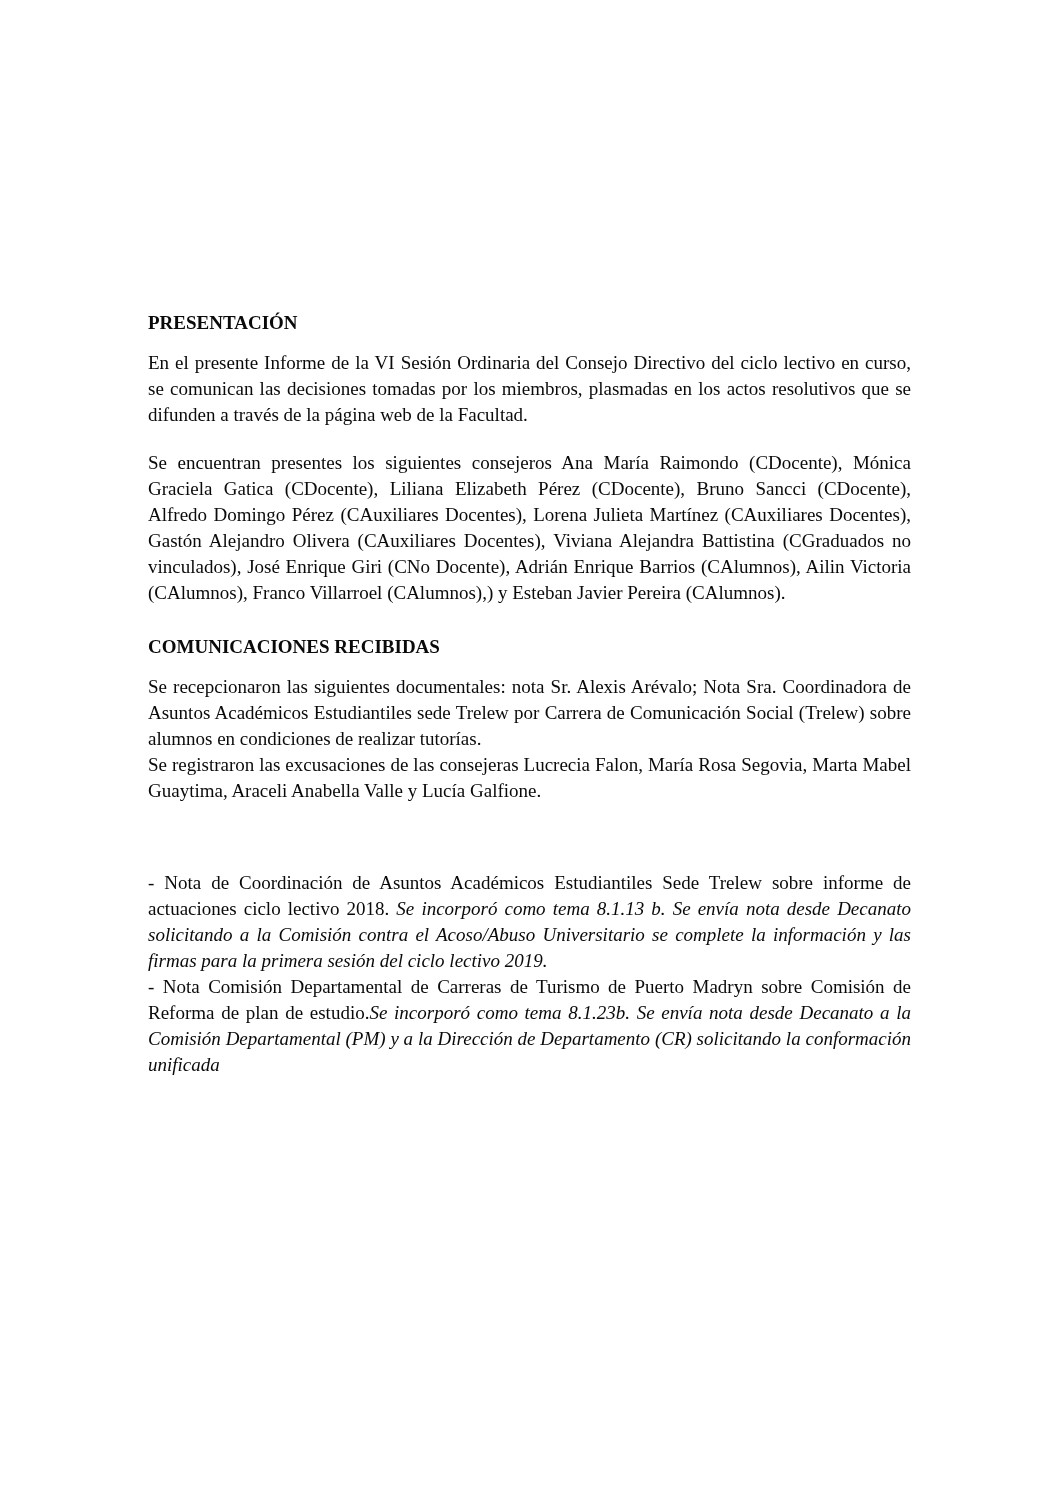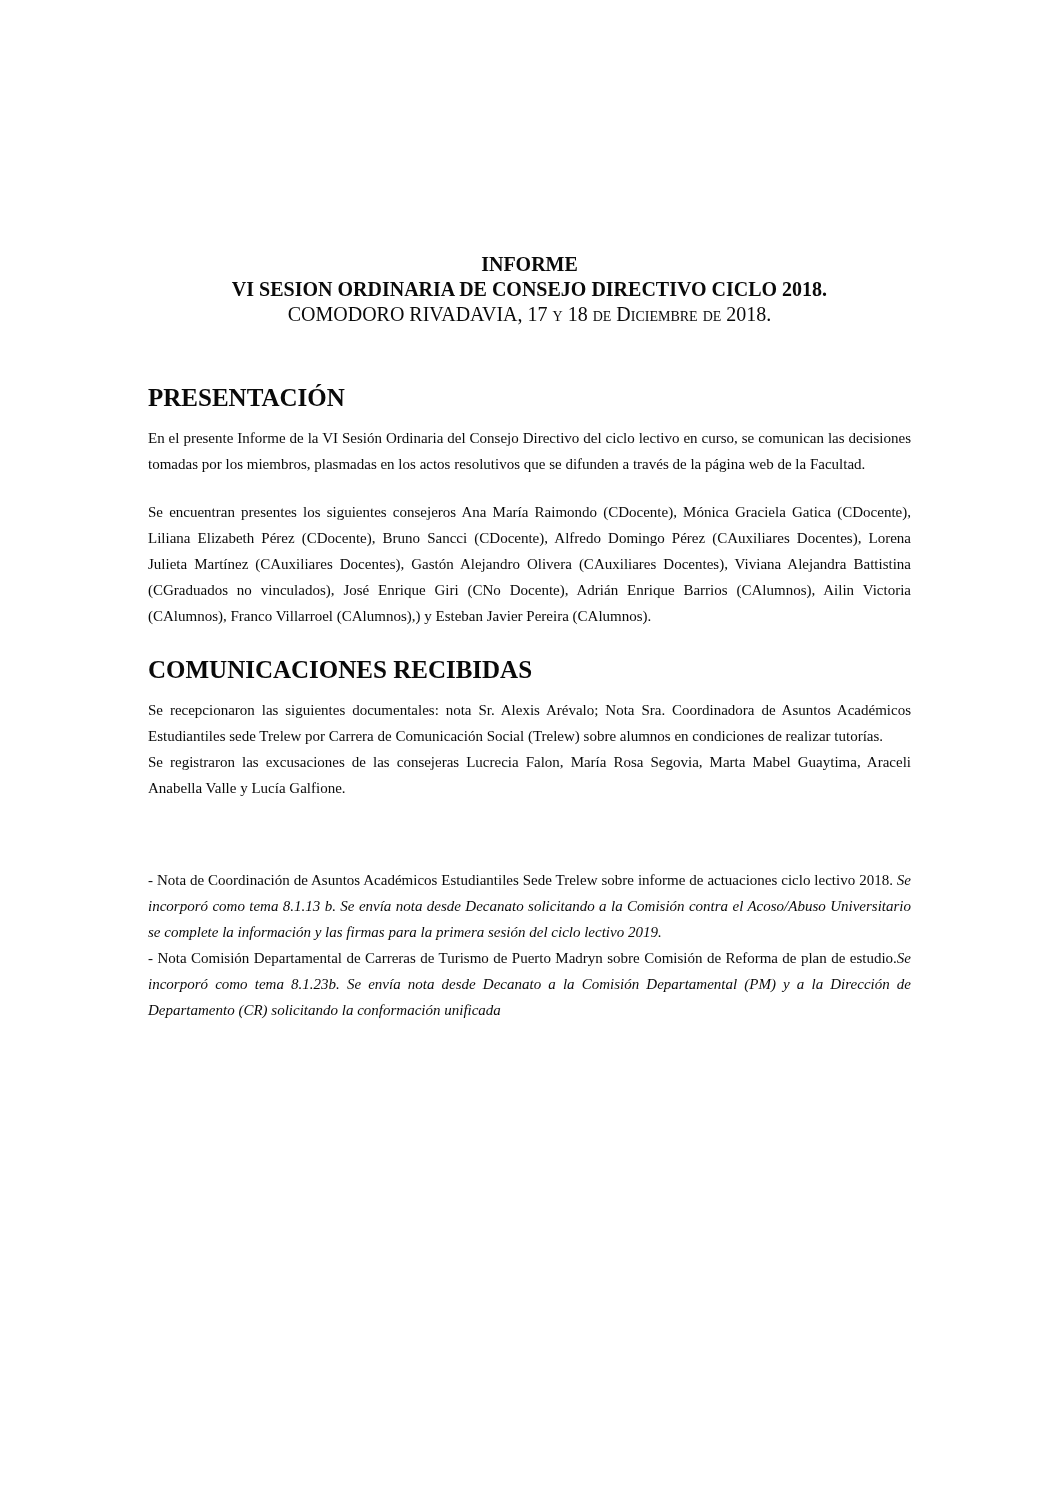--- a/index.html
+++ b/index.html
@@ -28,53 +28,48 @@
     font-size: 20px;
     line-height: 25px;
   }
   .title-bold {
     font-weight: bold;
   }
   .title-caps {
     font-variant: small-caps;
   }
   .section-heading {
-    font-size: 25px;
+    font-size: 19px;
     line-height: 26px;
     font-weight: bold;
     text-align: left;
     margin: 0 0 14px 0;
   }
   .gap-title-to-first {
     height: 58px;
   }
   .para {
-    font-size: 15px;
+    font-size: 19px;
     line-height: 26px;
     text-align: justify;
     margin: 0;
   }
   .spacer-22 { height: 22px; }
   .spacer-28 { height: 28px; }
   .spacer-32 { height: 32px; }
   .spacer-34 { height: 34px; }
   .italic {
     font-style: italic;
   }
 </style>
 </head>
 <body>
 
 <div class="page">
 
-  <div class="title-block">
-    <div class="title-line title-bold">INFORME</div>
-    <div class="title-line title-bold">VI SESION ORDINARIA DE CONSEJO DIRECTIVO CICLO 2018.</div>
-    <div class="title-line title-caps">COMODORO RIVADAVIA, 17 y 18 de Diciembre de 2018.</div>
-  </div>
 
   <div class="gap-title-to-first"></div>
 
   <h2 class="section-heading">PRESENTACIÓN</h2>
 
   <p class="para">En el presente Informe de la VI Sesión Ordinaria del Consejo Directivo del ciclo lectivo en curso, se comunican las decisiones tomadas por los miembros, plasmadas en los actos resolutivos que se difunden a través de la página web de la Facultad.</p>
 
   <div class="spacer-22"></div>
 
   <p class="para">Se encuentran presentes los siguientes consejeros Ana María Raimondo (CDocente), Mónica Graciela Gatica (CDocente), Liliana Elizabeth Pérez (CDocente), Bruno Sancci (CDocente), Alfredo Domingo Pérez (CAuxiliares Docentes), Lorena Julieta Martínez (CAuxiliares Docentes), Gastón Alejandro Olivera (CAuxiliares Docentes), Viviana Alejandra Battistina (CGraduados no vinculados), José Enrique Giri (CNo Docente), Adrián Enrique Barrios (CAlumnos), Ailin Victoria (CAlumnos), Franco Villarroel (CAlumnos),) y Esteban Javier Pereira (CAlumnos).</p>

